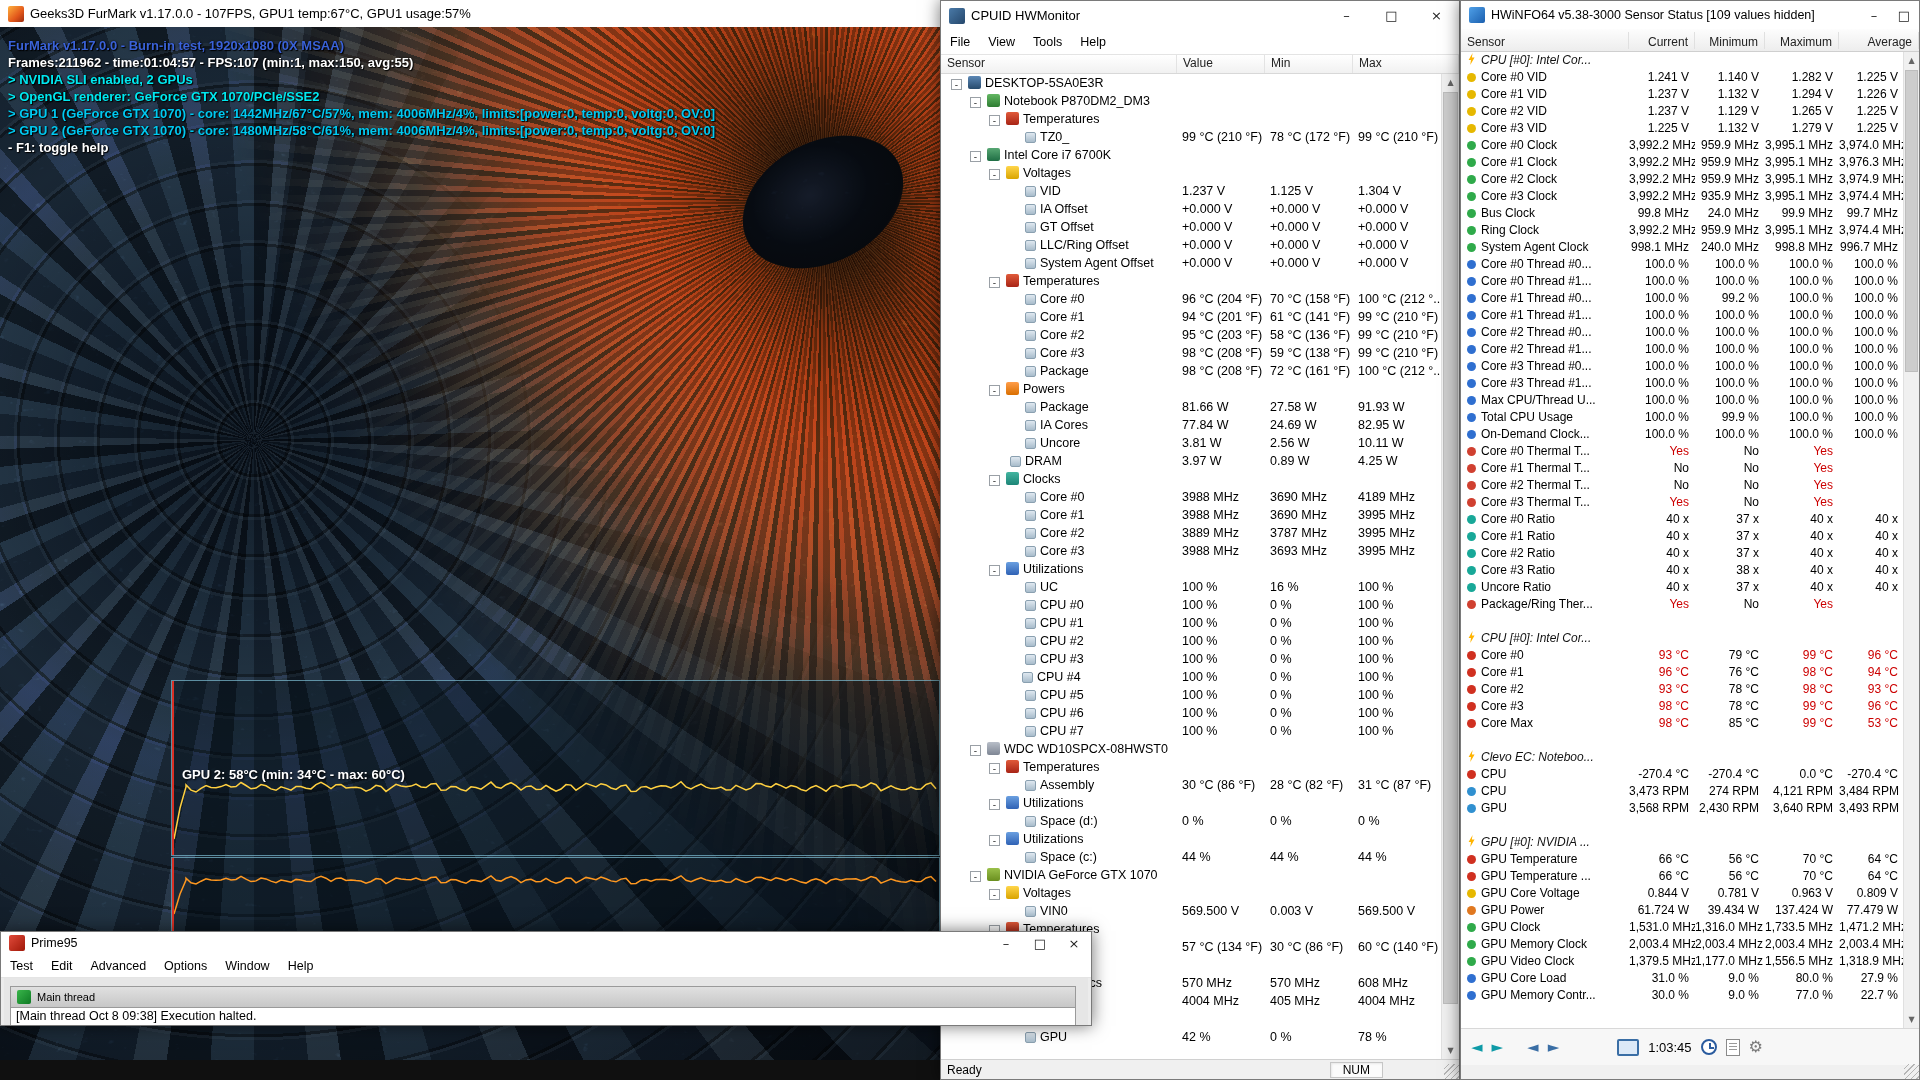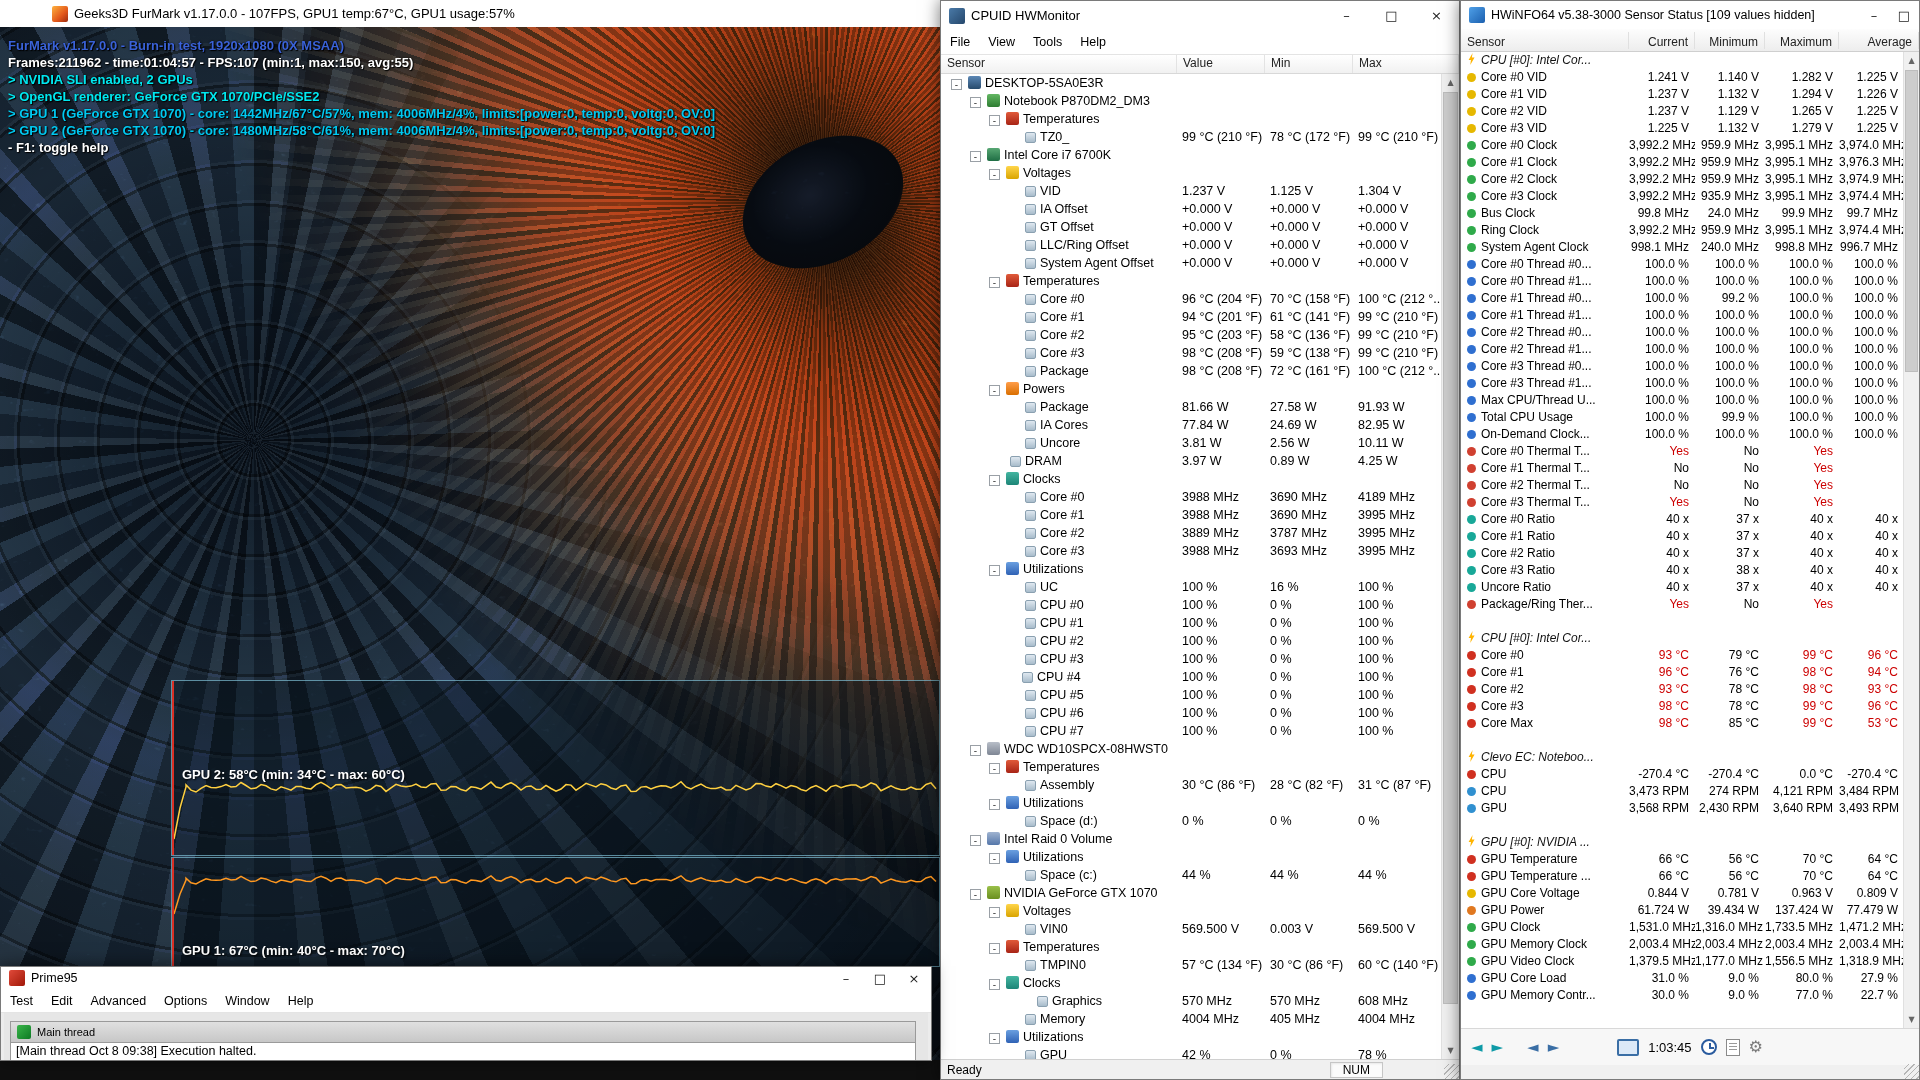--- a/index.html
+++ b/index.html
@@ -10,21 +10,21 @@
   .win{position:absolute;background:#fff;border:1px solid #7a7a7a;box-sizing:border-box;
        box-shadow:0 0 16px rgba(0,0,0,.55);}
   .titlebar{display:flex;align-items:center;gap:6px;background:#fff;padding-left:8px;
             font-size:13px;white-space:nowrap;overflow:hidden;}
   .cap-btns{margin-left:auto;display:flex;height:100%;}
   .cap-btn{width:45px;height:100%;display:flex;align-items:center;justify-content:center;
            font-size:13px;color:#222;font-family:"DejaVu Sans",sans-serif;}
   .app-ic{width:16px;height:16px;border-radius:2px;flex:0 0 auto;}
 
   
-  #furmark{left:0;top:0;width:940px;height:1060px;box-shadow:none;border:none;padding-left:44px;}
+  #furmark{left:0;top:0;width:940px;height:1060px;box-shadow:none;border:none;}
   #furmark .titlebar{height:27px;border-bottom:1px solid #d9d9d9;}
   .ic-furmark{background:linear-gradient(135deg,#ffb23e,#e2571b 60%,#9c2b10);}
   .render{position:absolute;left:0;top:27px;right:0;bottom:0;overflow:hidden;background:#16222f;}
   .layer{position:absolute;inset:0;}
   .base{background:radial-gradient(circle at 27% 40%, #0e1a28 0%, #223a52 16%, #41627f 36%,
         #2e4a64 56%, #1b2c3e 78%, #0e161f 100%);}
   .wedges{background:repeating-conic-gradient(from 8deg at 27% 40%, rgba(5,12,22,.55) 0deg 4deg,
         rgba(165,195,220,.20) 4deg 7deg, rgba(20,35,55,.45) 7deg 12deg, rgba(95,135,170,.22) 12deg 16deg);}
   .rings{background:repeating-radial-gradient(circle at 27% 40%, rgba(0,0,0,0) 0 34px,
         rgba(0,0,0,.36) 34px 37px, rgba(150,185,215,.13) 37px 40px);}
@@ -51,21 +51,21 @@
   #graph1{top:653px;height:176px;}
   #graph2{top:830px;height:110px;}
   .graph svg{position:absolute;left:0;top:0;}
   .graph-cursor{position:absolute;left:0;top:0;bottom:0;width:2px;background:#d93025;}
   .graph-label{position:absolute;left:10px;color:#fff;font-size:13px;font-weight:bold;
                text-shadow:1px 1px 2px #000;white-space:nowrap;}
   #graph1 .graph-label{top:86px;}
   #graph2 .graph-label{bottom:8px;}
 
   
-  #prime95{left:0;top:966px;width:932px;height:95px;background:#ececec;}
+  #prime95{left:0;top:931px;width:1092px;height:95px;background:#ececec;}
   #prime95 .titlebar{height:22px;font-size:12.5px;}
   .ic-prime{background:linear-gradient(135deg,#e04a3a,#a01808);}
   .menubar{display:flex;align-items:center;background:#fff;font-size:12.5px;height:23px;
            border-bottom:1px solid #e4e4e4;}
   .menu-item{padding:0 9px;height:100%;display:flex;align-items:center;}
   .mdi{position:absolute;left:3px;right:3px;top:46px;bottom:0;background:#e6e6e6;}
   .child-title{position:absolute;left:6px;right:12px;top:8px;height:22px;display:flex;align-items:center;
            gap:6px;padding-left:6px;font-size:11px;background:linear-gradient(#e0e0e0,#c7c7c7);
            border:1px solid #9a9a9a;box-sizing:border-box;}
   .ic-worker{width:14px;height:14px;background:linear-gradient(135deg,#39b54a,#0e7a24);border-radius:2px;}
@@ -479,26 +479,20 @@
             <div class="hm-cell"></div>
             <div class="hm-cell"></div>
           </div>
           <div class="hm-grid hm-row">
             <div class="hm-name" style="padding-left: 67px;"><span class="tree-spacer"></span><span class="hm-ic ic-leaf"></span><span class="hm-label">Space (d:)</span></div>
             <div class="hm-cell">0 %</div>
             <div class="hm-cell">0 %</div>
             <div class="hm-cell">0 %</div>
           </div>
           <div class="hm-grid hm-row">
-            <div class="hm-name" style="padding-left: 29px;"><span class="tree-box">-</span><span class="hm-ic ic-raid"></span><span class="hm-label">Intel Raid 0 Volume</span></div>
-            <div class="hm-cell"></div>
-            <div class="hm-cell"></div>
-            <div class="hm-cell"></div>
-          </div>
-          <div class="hm-grid hm-row">
             <div class="hm-name" style="padding-left: 48px;"><span class="tree-box">-</span><span class="hm-ic ic-util"></span><span class="hm-label">Utilizations</span></div>
             <div class="hm-cell"></div>
             <div class="hm-cell"></div>
             <div class="hm-cell"></div>
           </div>
           <div class="hm-grid hm-row">
             <div class="hm-name" style="padding-left: 67px;"><span class="tree-spacer"></span><span class="hm-ic ic-leaf"></span><span class="hm-label">Space (c:)</span></div>
             <div class="hm-cell">44 %</div>
             <div class="hm-cell">44 %</div>
             <div class="hm-cell">44 %</div>

